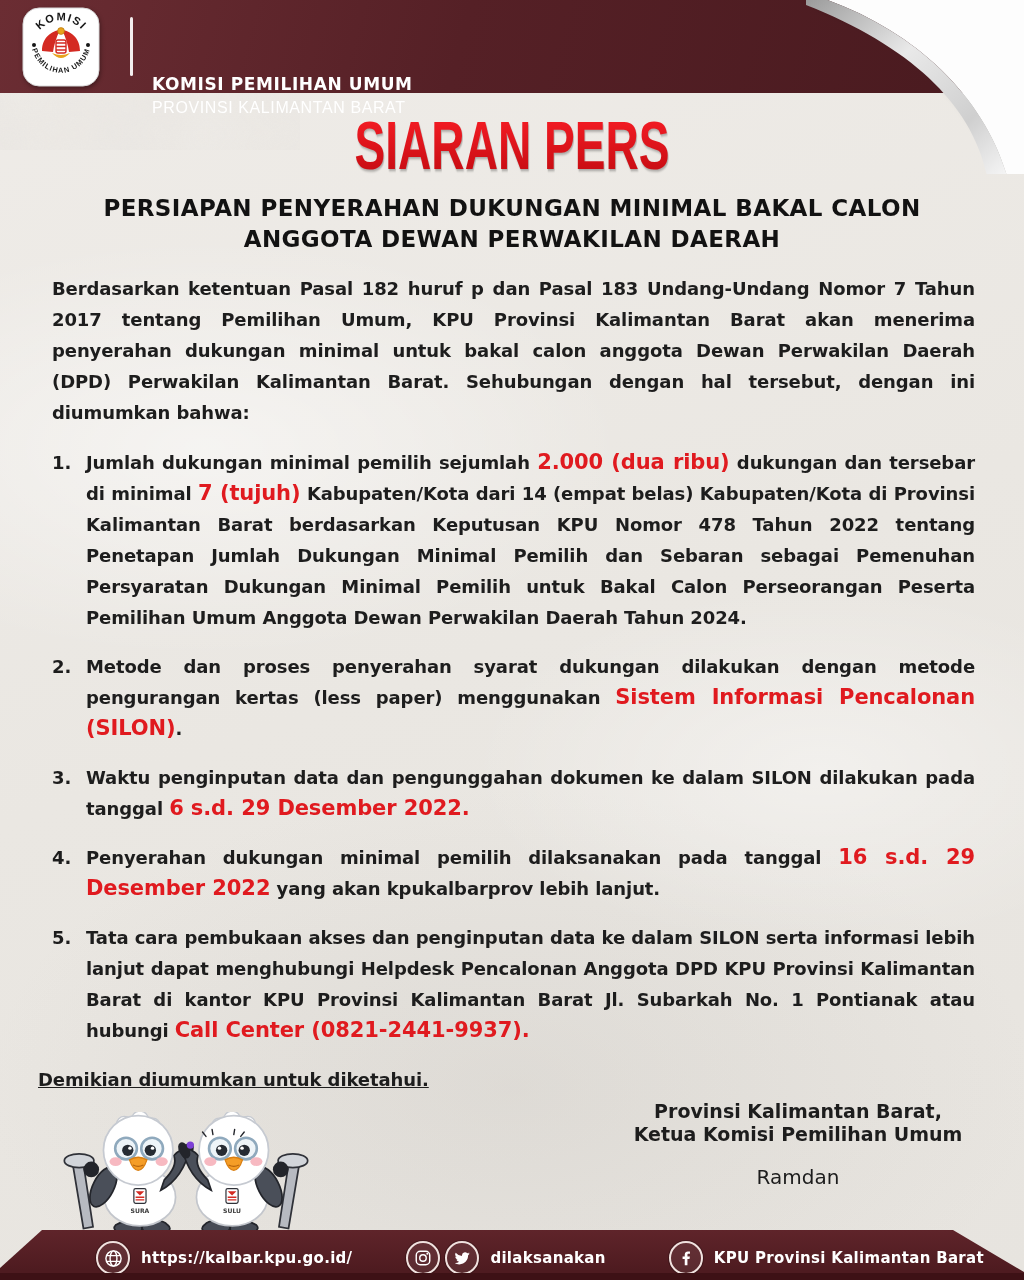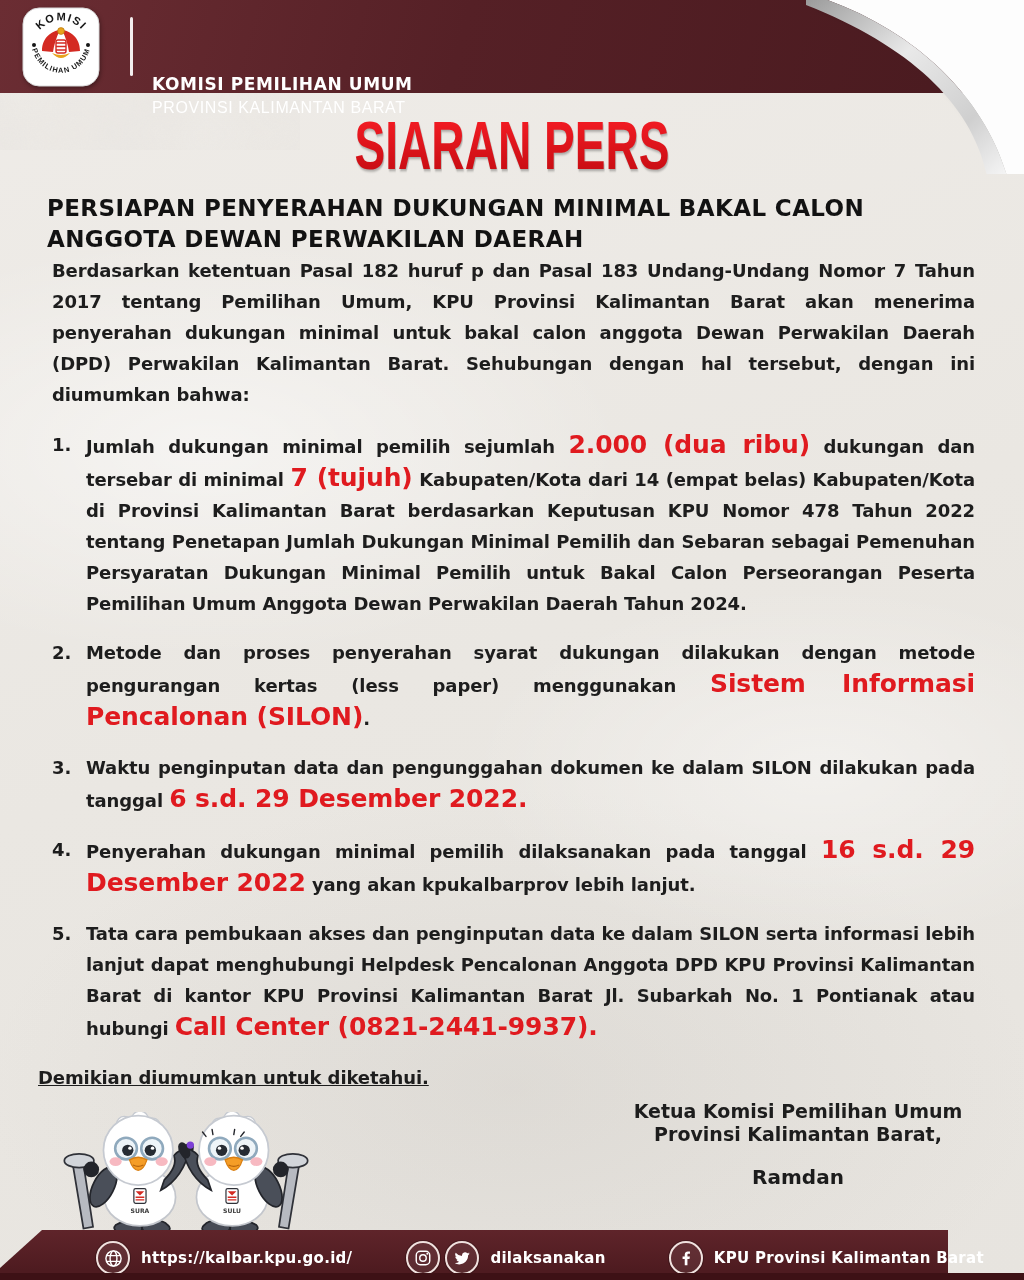--- a/index.html
+++ b/index.html
@@ -36,46 +36,46 @@
   .main { position:absolute; top:93px; left:0; width:100%; z-index:1; }
   .title {
     margin-top:16px; text-align:center; font-size:64px; line-height:70px; font-weight:bold;
     font-family:"Liberation Sans","DejaVu Sans",sans-serif; letter-spacing:0px;
     transform:scaleX(.72) scaleY(1.06); transform-origin:center top;
     background:linear-gradient(#ef1a22 20%, #c80d13 85%);
     -webkit-background-clip:text; background-clip:text; color:transparent;
     filter:drop-shadow(1px 2px 1px rgba(0,0,0,.28));
   }
   .subtitle {
-    margin:14px auto 0; width:930px; text-align:left;
+    margin:14px auto 18px; width:930px; text-align:center;
     font-size:23px; line-height:31px; font-weight:bold; letter-spacing:.4px; color:#121212;
   }
   .body-copy { padding:0 49px 0 52px; }
   .intro, .item-text, .closing {
     font-size:18px; line-height:31px; font-weight:bold; color:#1d1d1d;
     text-align:justify; letter-spacing:-.1px;
   }
   .list { margin-top:19px; }
   .item { display:grid; grid-template-columns:34px 1fr; margin-bottom:18px; }
   .item-num { font-size:18px; line-height:31px; font-weight:bold; }
-  .red-em { color:var(--red,#e01a1f); font-size:25px; }
+  .red-em { color:var(--red,#e01a1f); font-size:21px; }
   .closing { margin-top:2px; margin-left:-14px; text-align:left;text-decoration:underline; }
 
   
   .signature { position:absolute; left:608px; top:1100px; width:380px; text-align:center; z-index:1; }
   .sig-line { font-size:19px; line-height:23px; font-weight:bold; color:#1d1d1d; }
   .sig-ttd { margin-top:14px; font-size:18px; font-weight:bold; }
-  .sig-name { margin-top:19px; font-size:20px; font-weight:bold; }
+  .sig-name { margin-top:19px; font-size:20px; font-weight:normal; }
 
   
   .mascots { position:absolute; left:60px; top:1112px; width:252px; height:127px; z-index:2; }
 
   
   .footer {
-    position:absolute; left:0; bottom:0; width:948px; height:50px; z-index:3;
+    position:absolute; left:0; bottom:0; width:1024px; height:50px; z-index:3;
     background:linear-gradient(#5f242a, #4e1b20 80%);
     clip-path:polygon(42px 0, 953px 0, 1024px 42px, 1024px 50px, 0 50px, 0 38px);
     display:flex; align-items:center; padding:6px 0 0 96px; gap:0;
     color:#fff;
   }
   .footer-strip { position:absolute; left:0; bottom:0; width:1024px; height:7px; background:#3d1115; z-index:4; }
   .f-group { display:flex; align-items:center; }
   .f-label { font-size:15px; font-weight:bold; letter-spacing:.3px; margin-left:11px; white-space:nowrap; }
   .f-circle {
     width:34px; height:34px; border-radius:50%; border:2px solid #f0e2df;
@@ -182,22 +182,22 @@
           <span class="item-num">5.</span>
           <p class="item-text"><span>Tata cara pembukaan akses dan penginputan data ke dalam SILON serta informasi lebih lanjut dapat menghubungi Helpdesk Pencalonan Anggota DPD KPU Provinsi Kalimantan Barat di kantor KPU Provinsi Kalimantan Barat Jl. Subarkah No. 1 Pontianak atau hubungi </span><span class="red-em">Call Center (0821-2441-9937).</span></p>
         </div>
       </div>
 
       <p class="closing">Demikian diumumkan untuk diketahui.</p>
     </div>
   </div>
 
   <div class="signature">
+    <div class="sig-line">Provinsi Kalimantan Barat,</div>
     <div class="sig-line">Ketua Komisi Pemilihan Umum</div>
-    <div class="sig-line">Provinsi Kalimantan Barat,</div>
     <div class="sig-name">Ramdan</div>
   </div>
 
   <svg class="mascots" viewBox="0 10 290 142">
     <defs>
       <g id="bird">
 
         <path d="M15,70 L27,68 L38,140 L27,142 Z" fill="#b7bac1" stroke="#2f3138" stroke-width="2"></path>
         <ellipse cx="22" cy="64" rx="17" ry="8" fill="#d2d5da" stroke="#2f3138" stroke-width="2"></ellipse>
 

